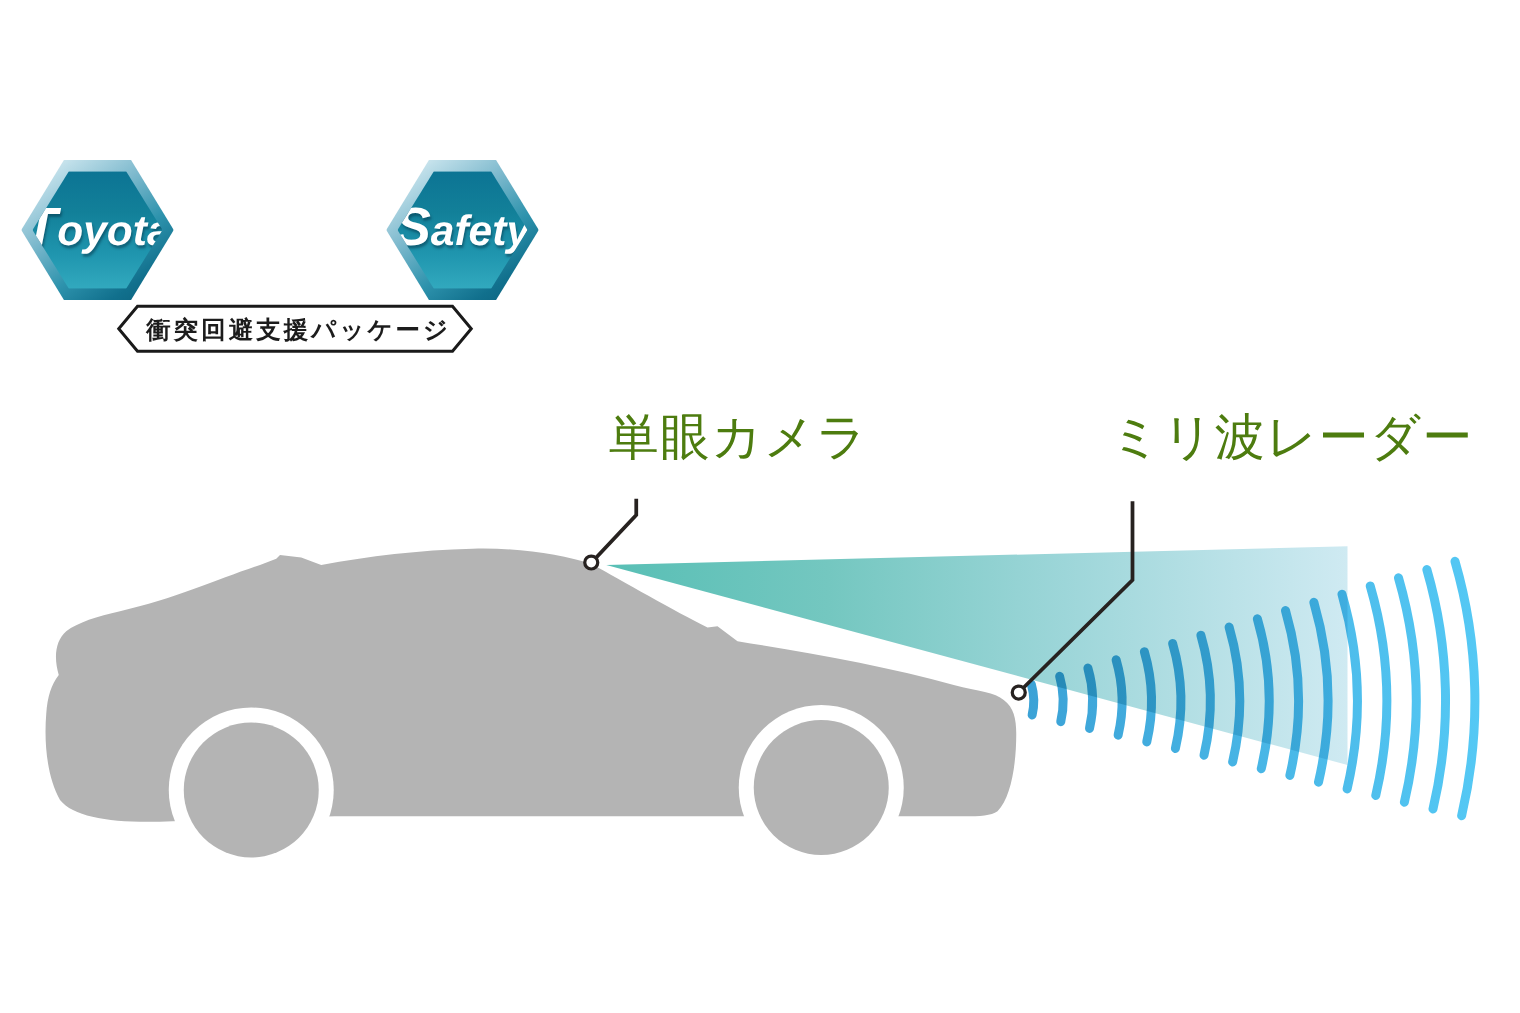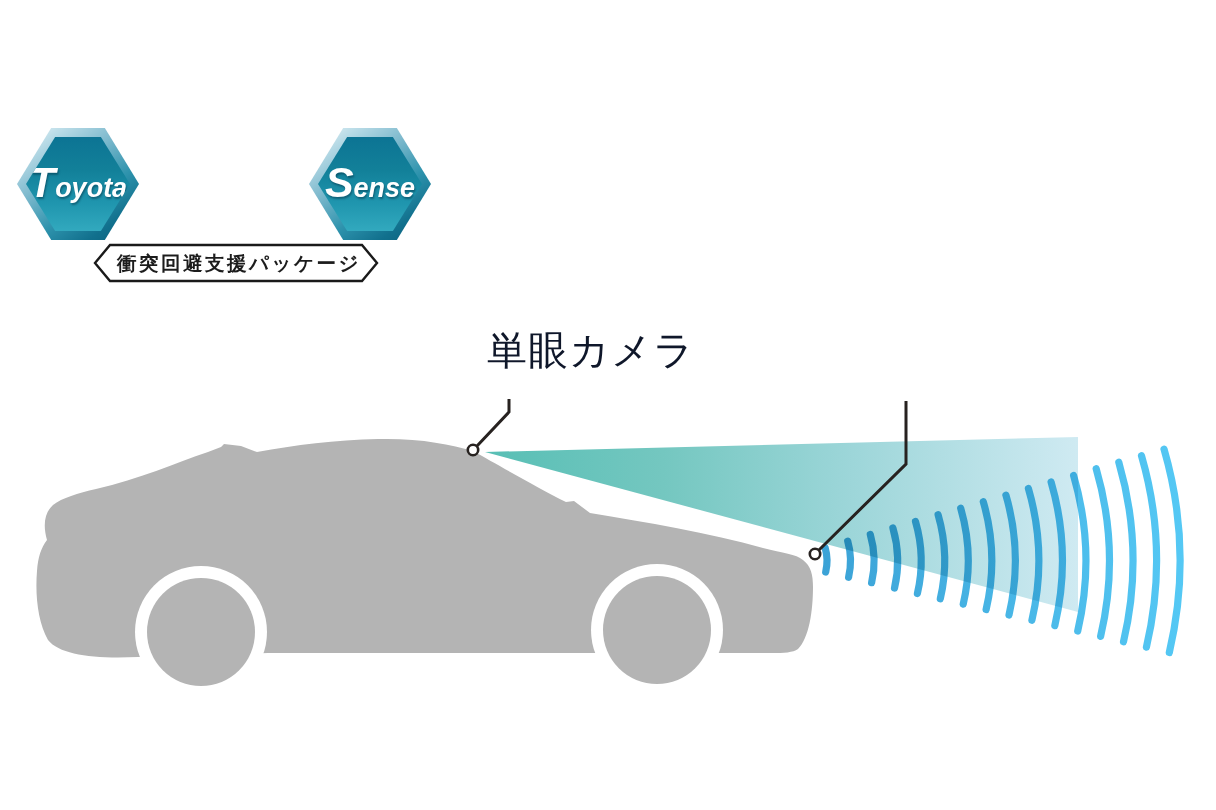--- a/index.html
+++ b/index.html
@@ -21,37 +21,37 @@
   .hex-2 { left:163px; }
   .hex-3 { left:309px; }
   .hex-face {
     position:absolute; inset:9px;
     clip-path:polygon(28% 0,72% 0,100% 50%,72% 100%,28% 100%,0 50%);
     background:linear-gradient(180deg,#0c7494 0%,#128099 35%,#1f95ae 70%,#32a9be 100%);
     display:flex; align-items:center; justify-content:center;
   }
   .hex-label {
     display:block; position:relative; z-index:2;
-    font-style:italic; font-weight:bold; font-size:27px; line-height:1;
+    font-style:italic; font-weight:bold; font-size:34px; line-height:1;
     color:#ffffff; letter-spacing:0px; padding-bottom:4px;
     text-shadow:1px 2px 2px rgba(0,40,60,0.45);
     text-align:right;
   }
   .hex-label::first-letter { font-size:43px; }
   .driver-svg { position:absolute; inset:0; z-index:1; }
 
   .banner-svg { position:absolute; left:93px; top:243px; }
   .banner-text {
     font-family:"Liberation Sans","DejaVu Sans",sans-serif;
     font-weight:bold; font-size:19.5px; letter-spacing:2.5px; fill:#1c1c1c;
   }
 
   
   .callout-label {
-    position:absolute; font-size:40px; color:#0f172a; letter-spacing:1px;
+    position:absolute; font-size:40px; color:#4d7c0f; letter-spacing:1px;
     white-space:nowrap; line-height:1;
   }
   #camera-label { left:487px; top:330px; }
   #radar-label  { left:888px; top:330px; }
 
   .diagram-svg { position:absolute; left:0; top:0; }
   .blend-multiply { mix-blend-mode:multiply; }
 </style>
 </head>
 <body>
@@ -62,21 +62,21 @@
 
     <div class="hex hex-1">
       <div class="hex-face">
         <span class="hex-label">Toyota</span>
       </div>
     </div>
 
 
     <div class="hex hex-3">
       <div class="hex-face">
-        <span class="hex-label">Sense</span>
+        <span class="hex-label">Safety</span>
       </div>
     </div>
 
     <svg class="banner-svg" width="286" height="40" viewBox="0 0 286 40">
       <polygon points="2,20 17,2 269,2 284,20 269,38 17,38" fill="#ffffff" stroke="#1a1a1a" stroke-width="2.4"></polygon>
       <text class="banner-text" x="146" y="27" text-anchor="middle">衝突回避支援パッケージ</text>
     </svg>
   </div>
 
   <svg class="diagram-svg" width="1216" height="810" viewBox="0 0 1216 810">
@@ -137,14 +137,15 @@
 
     <path class="blend-multiply" d="M485 452 L1078 437 L1078 612 Z" fill="url(#coneGrad)"></path>
 
     <path d="M477 446 L509 412 L509 399" fill="none" stroke="#272220" stroke-width="3"></path>
     <path d="M819 550 L906 464 L906 401" fill="none" stroke="#272220" stroke-width="3"></path>
     <circle cx="473" cy="450" r="5.2" fill="#ffffff" stroke="#272220" stroke-width="2.6"></circle>
     <circle cx="815" cy="554" r="5.2" fill="#ffffff" stroke="#272220" stroke-width="2.6"></circle>
   </svg>
 
   <div id="camera-label" class="callout-label">単眼カメラ</div>
+  <div id="radar-label" class="callout-label">ミリ波レーダー</div>
 
 </div>
 
 </body></html>

